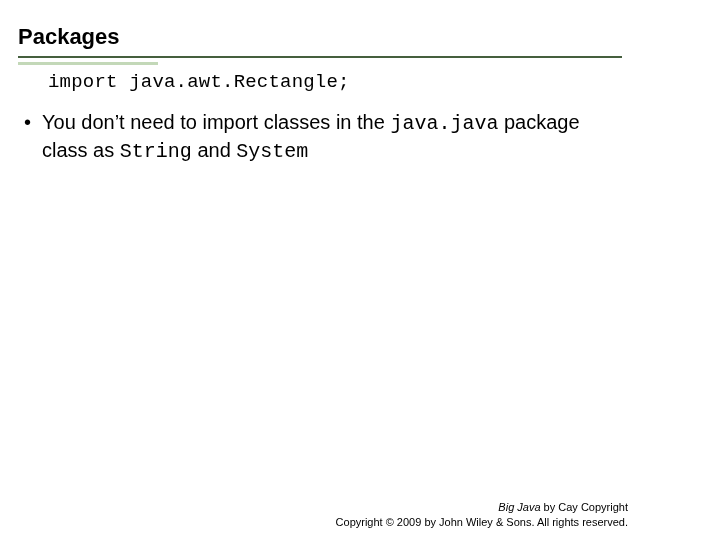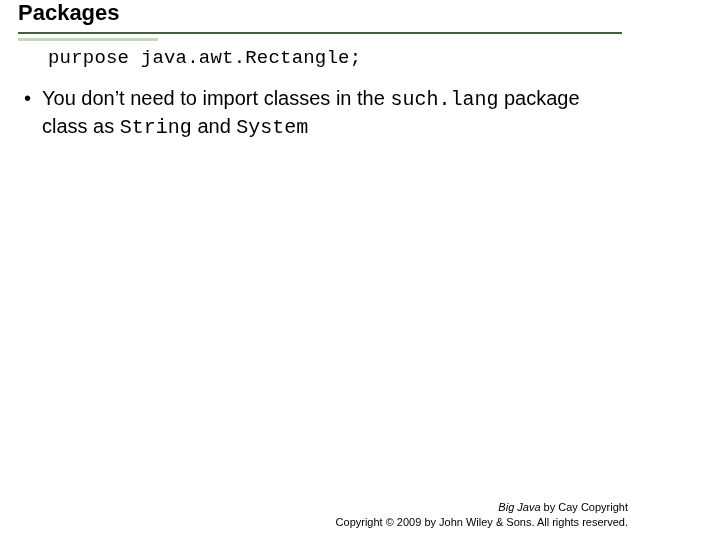--- a/index.html
+++ b/index.html
@@ -1,17 +1,17 @@
 <!DOCTYPE html>
 <html><head>
 <meta charset="utf-8">
 <style>
   * { margin: 0; padding: 0; box-sizing: border-box; }
   html, body { width: 720px; height: 540px; background: #ffffff; font-family: Arial, Helvetica, sans-serif; color: #000; }
-  .slide { width: 640px; height: 540px; position: relative; padding: 0 18px 0 18px; }
+  .slide { width: 640px; height: 540px; position: relative; padding: 24px 18px 0 18px; }
   .title { font-size: 22px; font-weight: bold; padding-bottom: 6px; border-bottom: 2px solid #455f3e; margin-bottom: 4px; }
   .accent { height: 3px; background: #c3d8b8; width: 140px; margin-bottom: 14px; }
   ul.bullets { list-style: none; padding-left: 6px; }
   ul.bullets > li { position: relative; padding-left: 18px; font-size: 20px; line-height: 1.35; margin-bottom: 16px; }
   ul.bullets > li::before { content: "•"; position: absolute; left: 0; top: 0; font-size: 20px; }
   .term { font-weight: bold; }
   .code-line { font-family: "Courier New", Courier, monospace; font-size: 19px; margin-left: 30px; margin-top: -8px; margin-bottom: 16px; letter-spacing: 0.2px; }
   .mono { font-family: "Courier New", Courier, monospace; }
   .footer { position: absolute; right: 12px; bottom: 10px; text-align: right; font-size: 11px; line-height: 1.35; }
   .it { font-style: italic; }
@@ -19,26 +19,26 @@
 </head>
 <body>
 <div class="slide">
 
   <div class="title">Packages</div>
   <div class="accent"></div>
 
   <ul class="bullets">
   </ul>
 
-  <div class="code-line">purpose java.awt.Rectangle;</div>
+  <div class="code-line">import java.awt.Rectangle;</div>
 
   <ul class="bullets">
     <li>
       <span>You don’t need to import classes in the </span>
-      <span class="mono">such.lang</span>
+      <span class="mono">java.java</span>
       <span> package class as </span>
       <span class="mono">String</span>
       <span> and </span>
       <span class="mono">System</span>
     </li>
   </ul>
 
   <div class="footer">
     <div>
       <span class="it">Big Java</span><span> by Cay Copyright</span>

